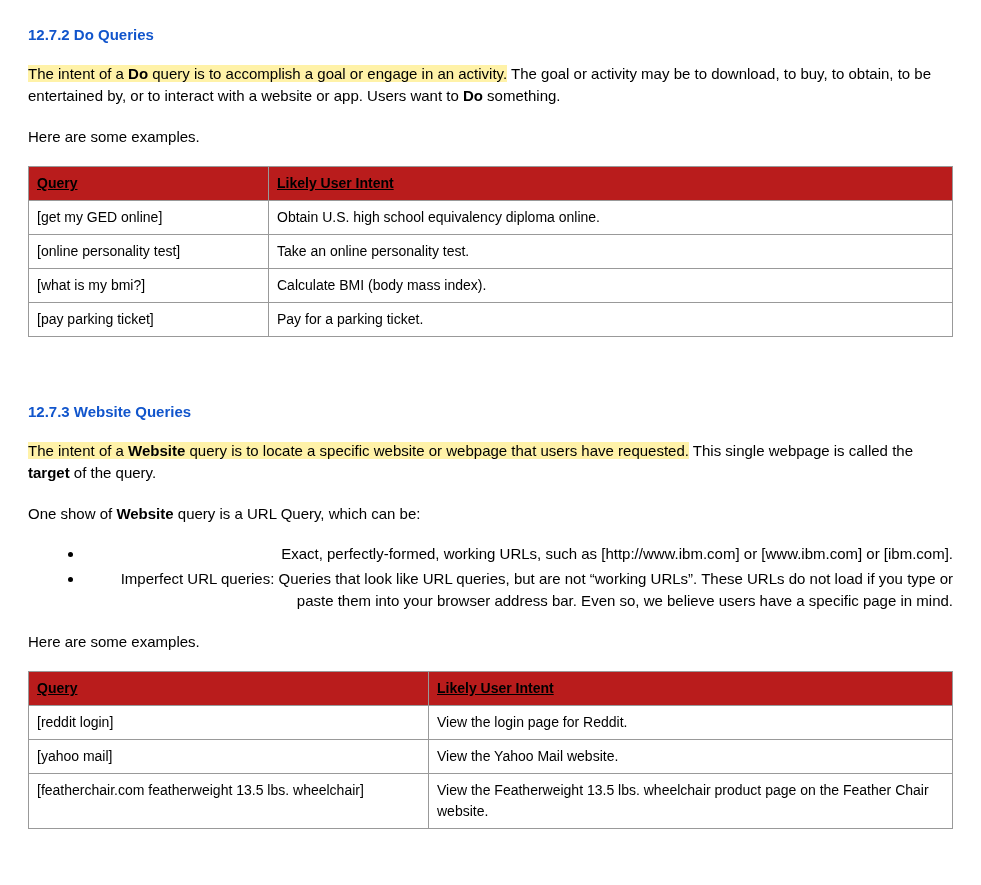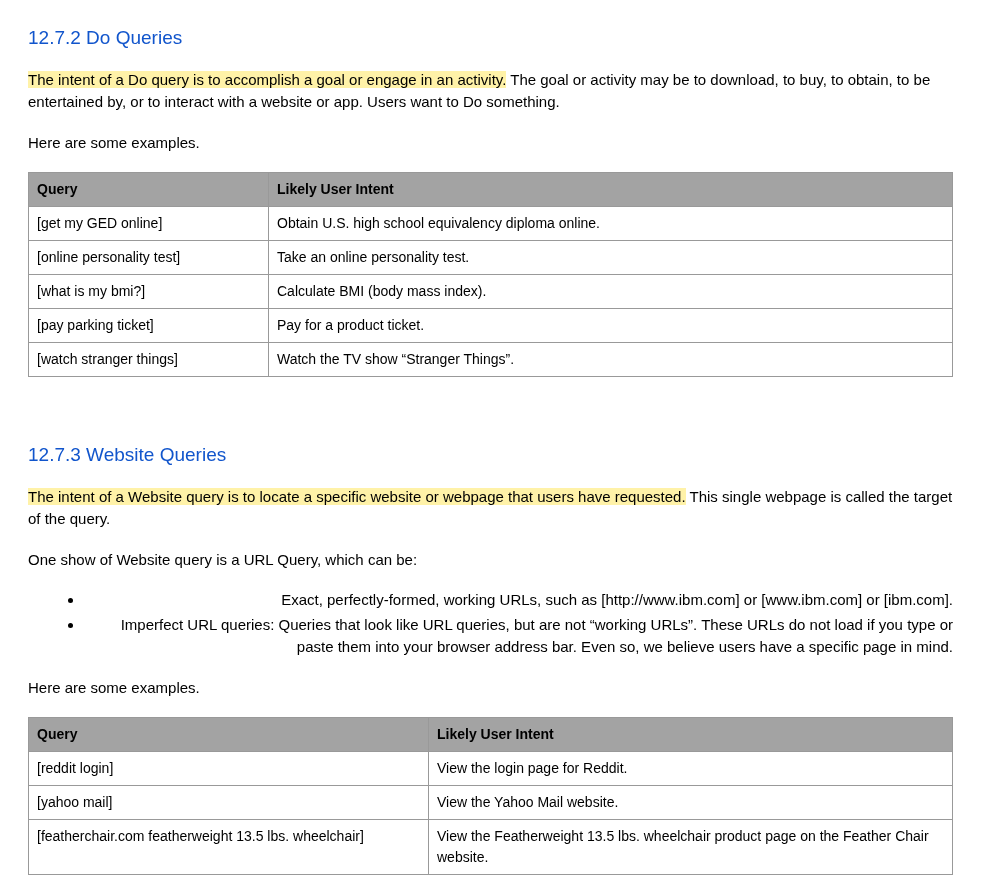--- a/index.html
+++ b/index.html
@@ -7,55 +7,56 @@
       font-size: 15px;
       color: #000;
       margin: 0;
       padding: 24px 28px;
       width: 981px;
       box-sizing: border-box;
       line-height: 1.5;
     }
     .section-heading {
       color: #1155cc;
-      font-weight: normal;
+      font-weight: bold;
       margin-bottom: 16px;
-      font-size: 19px;
+      font-size: 15px;
     }
     .paragraph {
       margin-bottom: 18px;
     }
     .hl {
       background-color: #fff2a8;
     }
     table {
       border-collapse: collapse;
       width: 100%;
       margin-bottom: 40px;
     }
     th, td {
       border: 1px solid #999;
       padding: 6px 8px;
       text-align: left;
       vertical-align: top;
       font-size: 14px;
     }
     th {
-      background-color: #a3a3a3;
+      background-color: #b91c1c;
       font-weight: bold;
+      text-decoration: underline;
     }
     ul {
       margin: 0 0 18px 0;
       padding-left: 56px;
     }
     ul li {
       margin-bottom: 2px;
       text-align: right;
     }
-    strong { font-weight: normal; }
+    strong { font-weight: bold; }
     .section-gap { height: 24px; }
     table.do-table col.col1 { width: 240px; }
     table.web-table col.col1 { width: 400px; }
   </style>
 </head>
 <body>
 
 <div class="section-heading">12.7.2 Do Queries</div>
 
 <div class="paragraph">
@@ -83,25 +84,21 @@
     <tr>
         <td>[online personality test]</td>
         <td>Take an online personality test.</td>
       </tr>
     <tr>
         <td>[what is my bmi?]</td>
         <td>Calculate BMI (body mass index).</td>
       </tr>
     <tr>
         <td>[pay parking ticket]</td>
-        <td>Pay for a product ticket.</td>
-      </tr>
-    <tr>
-        <td>[watch stranger things]</td>
-        <td>Watch the TV show “Stranger Things”.</td>
+        <td>Pay for a parking ticket.</td>
       </tr>
   </tbody>
 </table>
 
 <div class="section-gap"></div>
 
 <div class="section-heading">12.7.3 Website Queries</div>
 
 <div class="paragraph">
   <span class="hl"><span>The intent of a </span><strong>Website</strong><span> query is to locate a specific website or webpage that users have requested.</span></span><span>  This single webpage is called the </span><strong>target</strong><span> of the query.</span>

